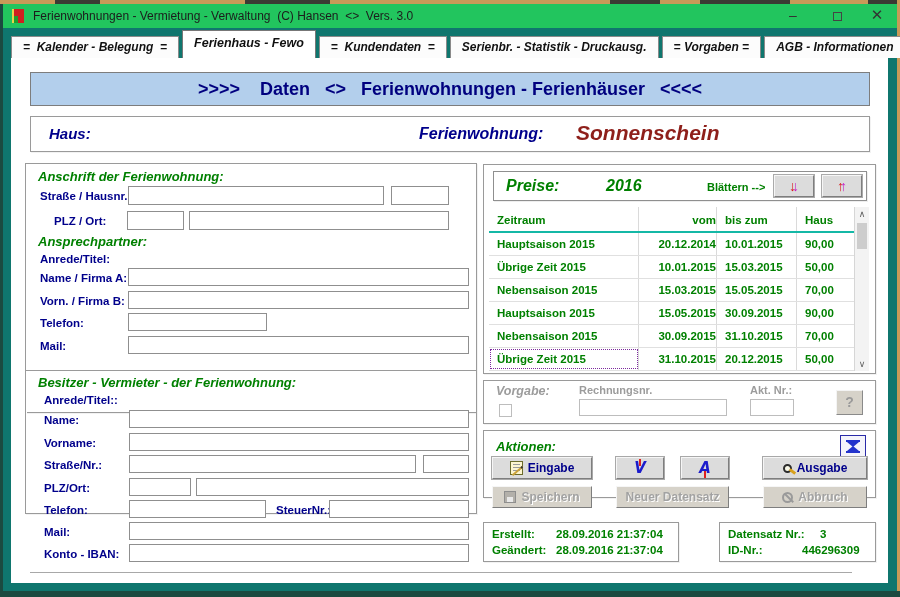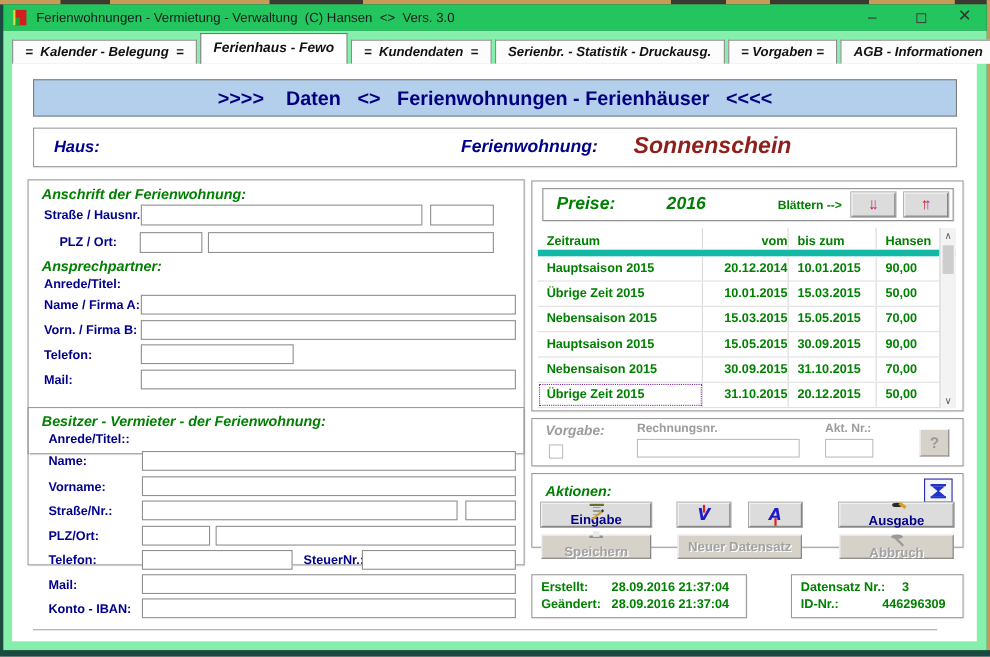--- a/index.html
+++ b/index.html
@@ -21,21 +21,21 @@
   .titlebar-text { position:absolute; left:30px; top:5px; font-size:12px; color:#1c1c1c; white-space:pre; }
   .app-icon { position:absolute; left:9px; top:5px; width:12px; height:14px; background:#cf2020; }
   .app-icon i.g { position:absolute; left:0; bottom:0; width:6px; height:7px; background:#1f9e2c; }
   .app-icon i.y { position:absolute; left:0; top:0; width:2px; height:14px; background:#e8d44a; }
   .wbtn { position:absolute; top:0; width:32px; height:24px; text-align:center; line-height:22px; color:#333; font-size:14px; }
   .wbtn.min { left:774px; }
   .wbtn.max { left:818px; }
   .wbtn.close { left:858px; font-size:15px; }
   .maxbox { display:inline-block; width:9px; height:9px; border:1px solid #444; vertical-align:middle; }
 
-  .frame { position:absolute; top:24px; left:0; right:0; bottom:0; background:#86efac; }
+  .frame { position:absolute; top:24px; left:0; right:0; bottom:0; background:#0f766e; }
 
   
   .tabbar { position:absolute; top:2px; left:8px; right:8px; height:28px; display:flex; align-items:flex-end; gap:3px; }
   .tab {
     height:22px; line-height:21px; padding:0 11px;
     background:#fcfcfc; border:1px solid #8a8a8a; border-bottom:none;
     font-style:italic; font-weight:bold; font-size:12px; color:#111;
     white-space:pre; cursor:default;
   }
   .tab.active { height:28px; line-height:25px; background:#ffffff; font-size:12.5px; z-index:2; border-color:#777; }
@@ -68,21 +68,21 @@
   .preise-year { position:absolute; left:112px; top:5px; font:italic bold 16px "Liberation Sans",sans-serif; color:#008000; }
   .blaettern { position:absolute; left:213px; top:9px; font-weight:bold; font-size:11px; color:#008000; white-space:pre; }
   .arrbtn { position:absolute; top:3px; width:40px; height:22px; background:#dcdcdc;
     border:1px solid; border-color:#f6f6f6 #7e7e7e #7e7e7e #f6f6f6; box-shadow:0 0 0 1px #aaa;
     text-align:center; line-height:19px; }
   .dbl span { font-weight:bold; font-size:14px; }
   .dbl .a1 { color:#d81818; }
   .dbl .a2 { color:#c31ec9; margin-left:-4px; }
 
   .ptable { position:absolute; left:5px; top:42px; width:380px; height:164px; }
-  .ptable-head { display:flex; height:26px; border-bottom:6px solid #14b8a6; }
+  .ptable-head { display:flex; height:26px; border-bottom:2px solid #14b8a6; }
   .ptable-row { display:flex; height:23px; border-bottom:1px solid #e0e0e0; }
   .pcell { font-weight:bold; font-size:11.5px; color:#008000; padding:5px 0 0 8px; border-right:1px solid #dadada; overflow:hidden; white-space:nowrap; }
   .ptable-head .pcell { padding-top:7px; }
   .pcell.c0 { width:150px; } .pcell.c1 { width:78px;text-align:right; } .pcell.c2 { width:80px; } .pcell.c3 { width:56px; border-right:none; }
   .pcell.selected { outline:1px dotted #7d2a9e; outline-offset:-2px; }
   .sbar { position:absolute; right:0; top:0; width:15px; height:164px; background:#f3f3f3; border-left:1px solid #d6d6d6; }
   .sb-arrow { position:absolute; left:0; width:100%; text-align:center; font-size:9px; color:#606060; }
   .sb-up { top:2px; } .sb-down { bottom:2px; }
   .sb-thumb { position:absolute; top:16px; left:2px; right:2px; height:26px; background:#cdcdcd; }
 
@@ -92,21 +92,21 @@
   .fld.dis { border-color:#bdbdbd; }
   .chk { position:absolute; width:13px; height:13px; background:#fff; border:1px solid #bdbdbd; }
   .qbtn { position:absolute; width:27px; height:25px; background:#d6d2c9;
     border:1px solid; border-color:#f4f4f4 #8a8a8a #8a8a8a #f4f4f4;
     color:#9a9a9a; font-weight:bold; font-size:14px; text-align:center; line-height:23px; }
 
   
   .abtn { position:absolute; height:22px; background:#dcdcdc;
     border:1px solid; border-color:#f6f6f6 #7e7e7e #7e7e7e #f6f6f6; box-shadow:0 0 0 1px #a8a8a8;
     display:flex; align-items:center; justify-content:center; gap:5px;
-    font-weight:bold; font-size:12px; color:#00008b; cursor:default;flex-direction:column; }
+    font-weight:bold; font-size:12px; color:#00008b; cursor:default; }
   .abtn.dis { color:#a2a2a2; text-shadow:1px 1px 0 #fff; background:#d6d2c9; box-shadow:none; }
   .varrow { font:italic bold 15px "DejaVu Sans",sans-serif; color:#1c1ccc; position:relative; line-height:1; }
   .varrow:after { content:""; position:absolute; left:50%; margin-left:-1px; width:2px; background:#e02020; }
   .va-down:after { top:-2px; height:7px; }
   .va-up:after { bottom:-2px; height:7px; }
   .icon-mag { width:9px; height:9px; border:2px solid #2b2b2b; border-radius:50%; position:relative; background:#f8f8e8; }
   .icon-mag:after { content:""; position:absolute; width:7px; height:3px; background:#d9a11c; right:-6px; bottom:-2px; transform:rotate(38deg); }
   .icon-pad { width:13px; height:14px; background:#fdf5d0; border:1px solid #6b6b2a; position:relative; }
   .icon-pad:before { content:""; position:absolute; left:2px; top:2px; right:2px; height:7px;
     background:repeating-linear-gradient(to bottom, #9a9a9a 0 1px, transparent 1px 3px); }
@@ -219,21 +219,21 @@
           <span class="preise-year">2016</span>
           <span class="blaettern">Blättern --&gt;</span>
           <div class="arrbtn dbl" style="left:280px;"><span class="a1">↓</span><span class="a2">↓</span></div>
           <div class="arrbtn dbl" style="left:328px;"><span class="a1">↑</span><span class="a2">↑</span></div>
         </div>
         <div class="ptable">
           <div class="ptable-head">
             <div class="pcell c0">Zeitraum</div>
             <div class="pcell c1">vom</div>
             <div class="pcell c2">bis zum</div>
-            <div class="pcell c3">Hansen</div>
+            <div class="pcell c3">Haus</div>
           </div>
           <div>
               <div class="ptable-row">
                 <div class="pcell c0">Hauptsaison 2015</div>
                 <div class="pcell c1">20.12.2014</div>
                 <div class="pcell c2">10.01.2015</div>
                 <div class="pcell c3">90,00</div>
               </div>
               <div class="ptable-row">
                 <div class="pcell c0">Übrige Zeit 2015</div>

